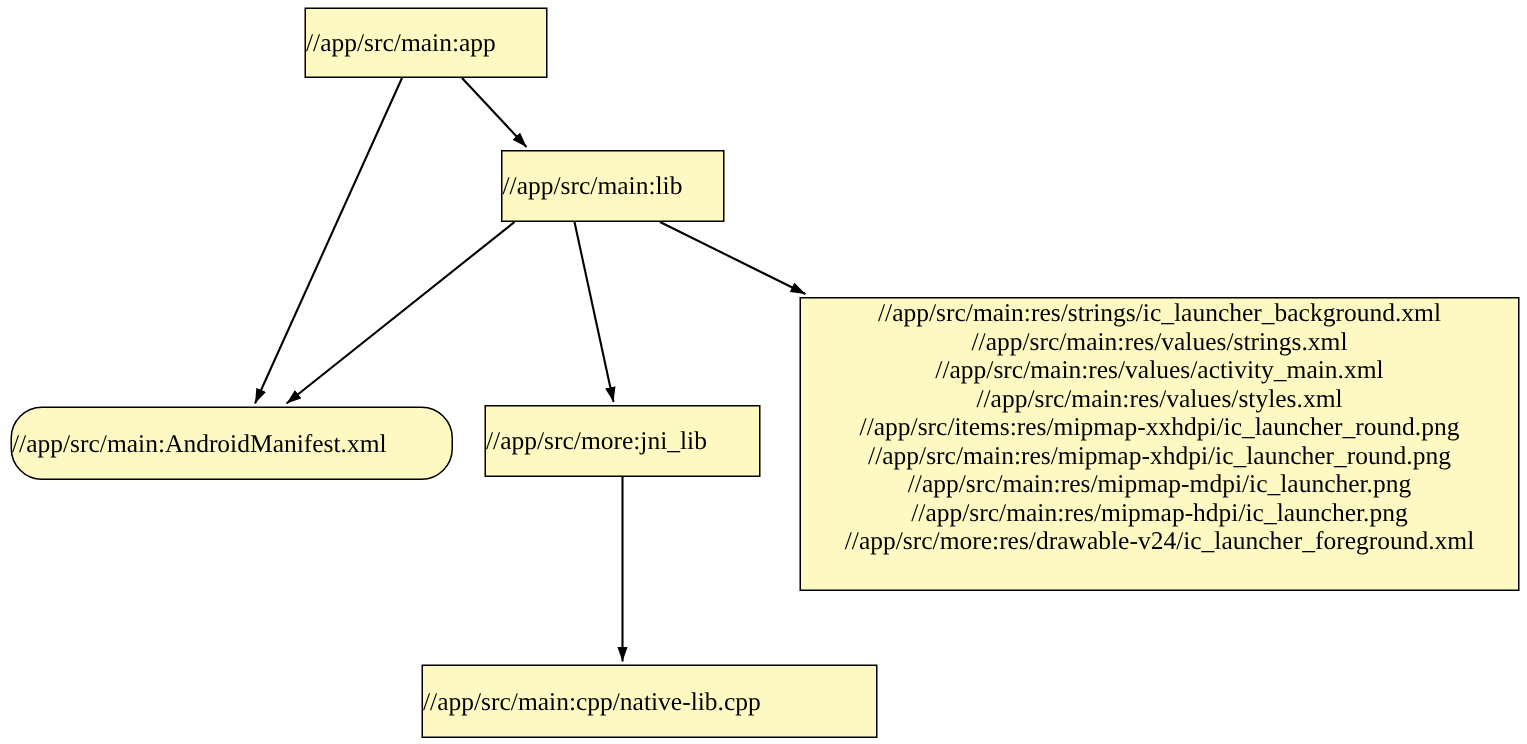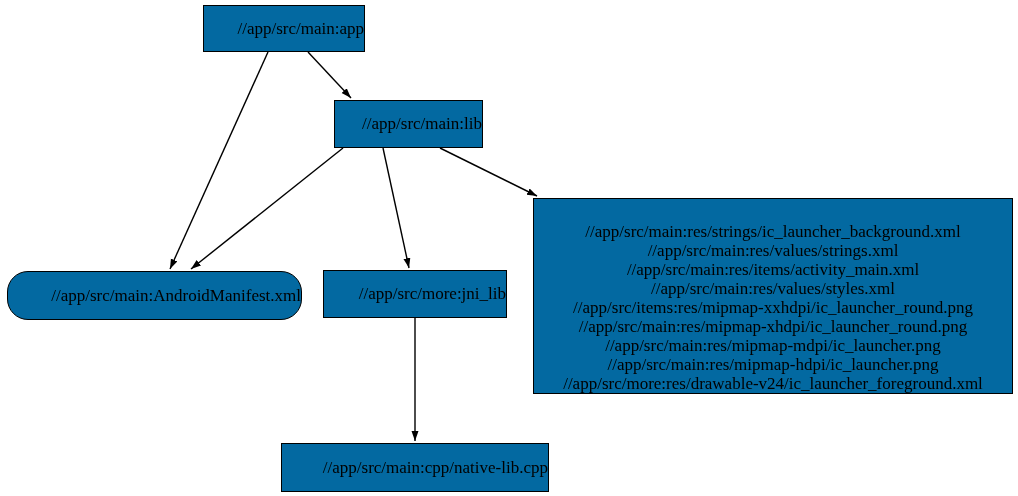--- a/index.html
+++ b/index.html
@@ -14,25 +14,25 @@
     overflow: hidden;
   }
   .edges {
     position: absolute;
     left: 0; top: 0;
     width: 1018px; height: 496px;
   }
   .edges line { stroke: #000000; stroke-width: 1.4; }
   .node {
     position: absolute;
-    background: #0369a1;
+    background: #fef9c3;
     border: 1.5px solid #000000;
     display: flex;
     align-items: center;
-    justify-content: flex-end;
+    justify-content: flex-start;
     text-align: center;
     font-size: 17px;
     white-space: nowrap;
   }
   .node.multi {
     flex-direction: column;
     line-height: 19px;
   }
   .node.multi .res-line { width: 100%; }
 </style>
@@ -67,26 +67,26 @@
     <span>//app/src/main:AndroidManifest.xml</span>
   </div>
 
   <div class="node" style="left:323px; top:270px; width:184px; height:48px;">
     <span>//app/src/more:jni_lib</span>
   </div>
 
   <div class="node multi" style="left:533px; top:198px; width:480px; height:196px;">
     <div class="res-line">//app/src/main:res/strings/ic_launcher_background.xml</div>
     <div class="res-line">//app/src/main:res/values/strings.xml</div>
-    <div class="res-line">//app/src/main:res/items/activity_main.xml</div>
+    <div class="res-line">//app/src/main:res/values/activity_main.xml</div>
     <div class="res-line">//app/src/main:res/values/styles.xml</div>
     <div class="res-line">//app/src/items:res/mipmap-xxhdpi/ic_launcher_round.png</div>
     <div class="res-line">//app/src/main:res/mipmap-xhdpi/ic_launcher_round.png</div>
     <div class="res-line">//app/src/main:res/mipmap-mdpi/ic_launcher.png</div>
     <div class="res-line">//app/src/main:res/mipmap-hdpi/ic_launcher.png</div>
     <div class="res-line">//app/src/more:res/drawable-v24/ic_launcher_foreground.xml</div>
   </div>
 
-  <div class="node" style="left:281px; top:443px; width:268px; height:49px;">
+  <div class="node" style="left:281px; top:443px; width:304px; height:49px;">
     <span>//app/src/main:cpp/native-lib.cpp</span>
   </div>
 
 </div>
 
 </body></html>

